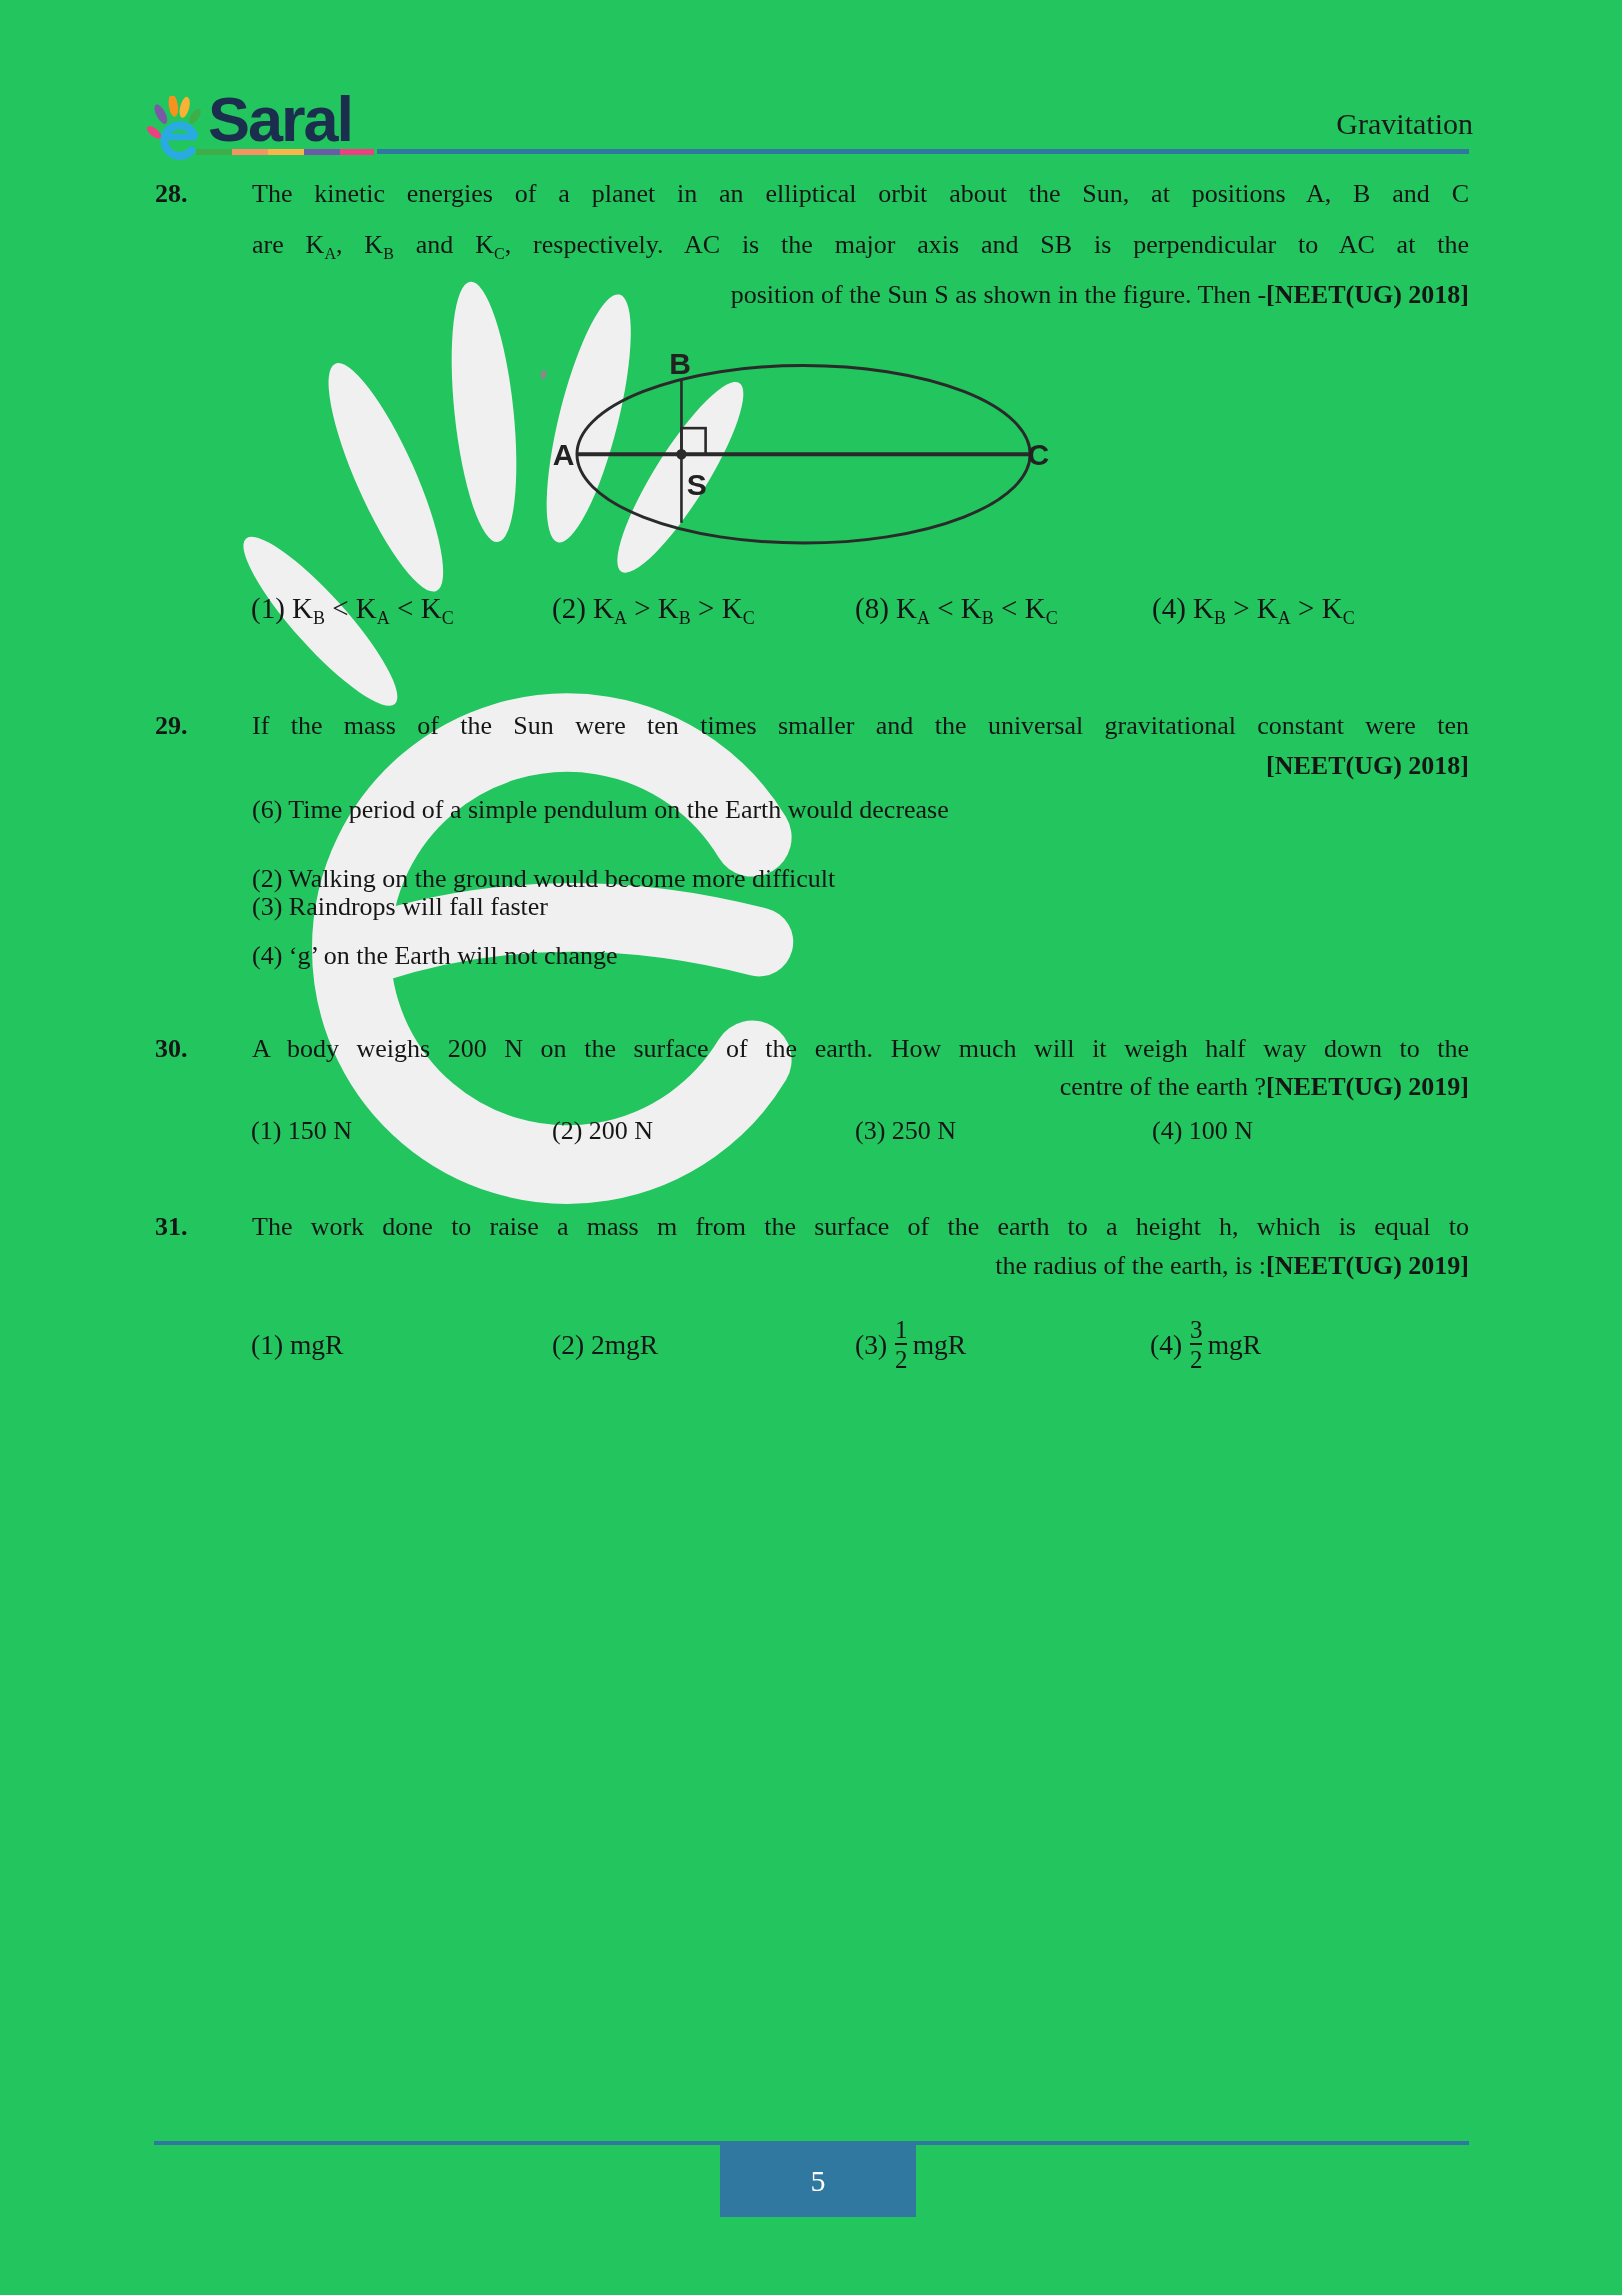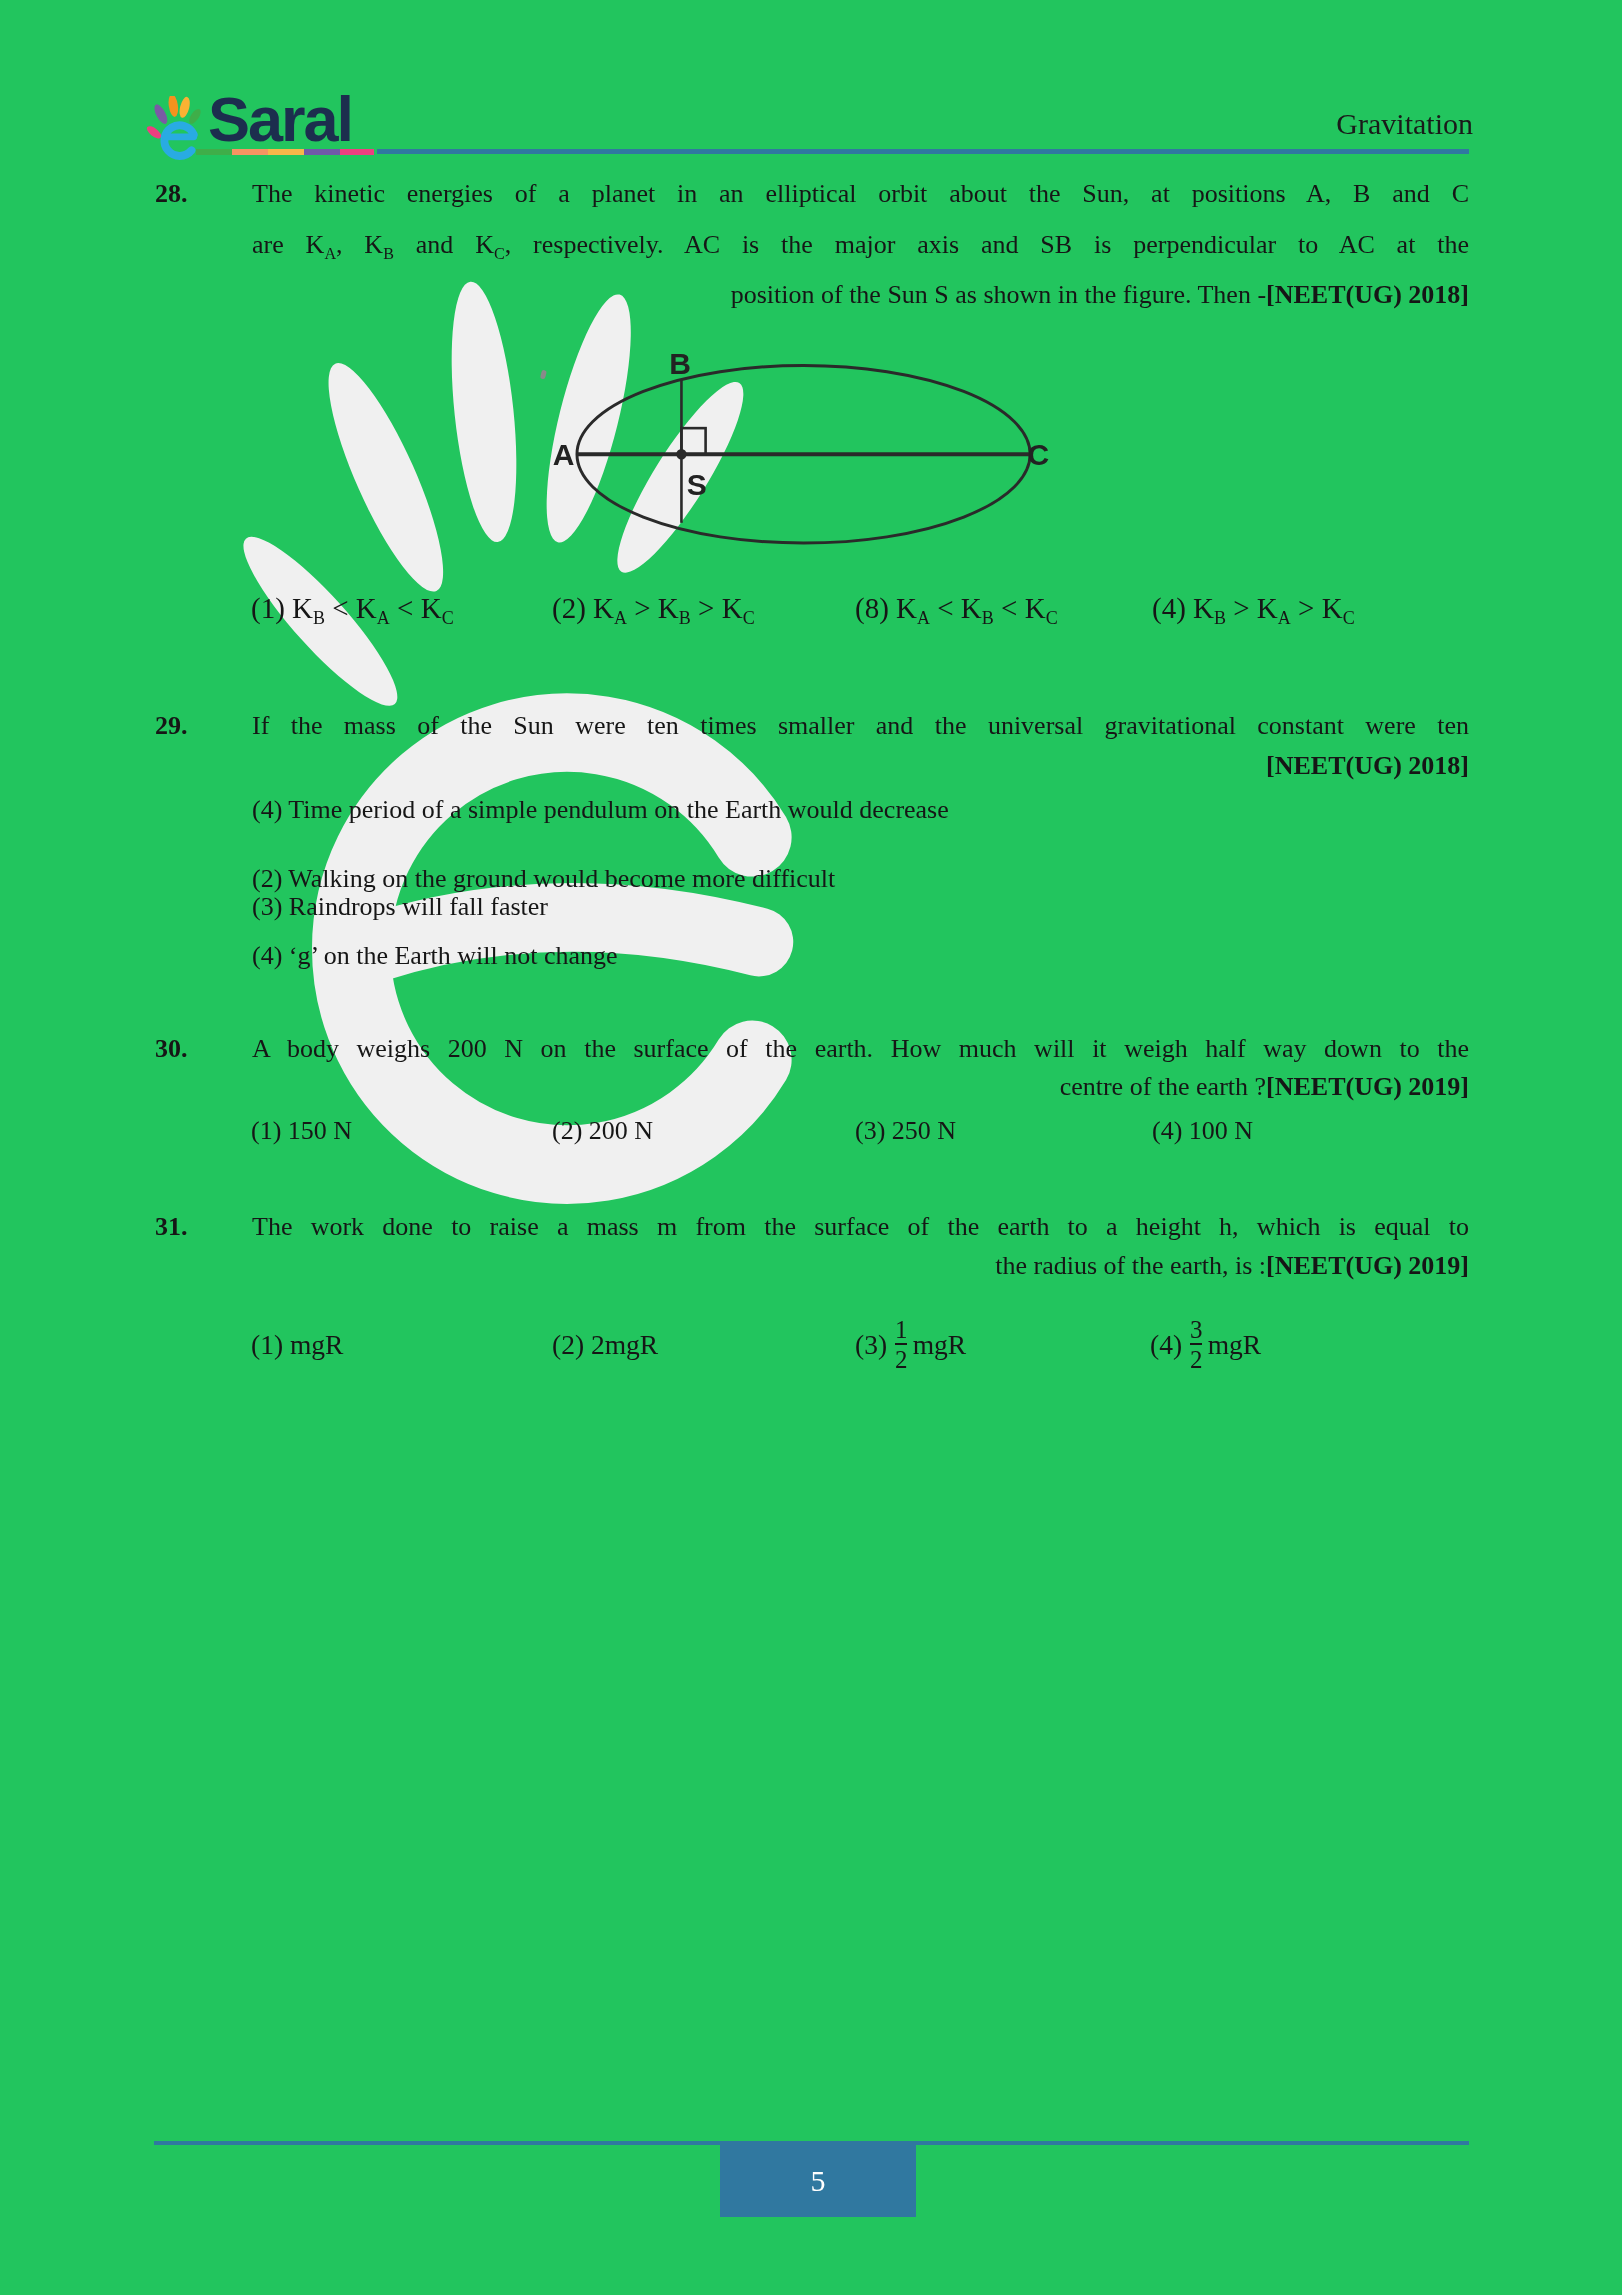--- a/index.html
+++ b/index.html
@@ -116,21 +116,21 @@
   <div class="opt" style="left:251px;top:591px"><span>(1) K</span><sub>B</sub><span> &lt; K</span><sub>A</sub><span> &lt; K</span><sub>C</sub></div>
   <div class="opt" style="left:552px;top:591px"><span>(2) K</span><sub>A</sub><span> &gt; K</span><sub>B</sub><span> &gt; K</span><sub>C</sub></div>
   <div class="opt" style="left:855px;top:591px"><span>(8) K</span><sub>A</sub><span> &lt; K</span><sub>B</sub><span> &lt; K</span><sub>C</sub></div>
   <div class="opt" style="left:1152px;top:591px"><span>(4) K</span><sub>B</sub><span> &gt; K</span><sub>A</sub><span> &gt; K</span><sub>C</sub></div>
 
   <div class="qnum" style="top:710px">29.</div>
   <div class="line stretch" style="top:710px">If the mass of the Sun were ten times smaller and the universal gravitational constant were ten</div>
   <div class="line tagrow" style="top:750px">
     <span class="tag">[NEET(UG) 2018]</span>
   </div>
-  <div class="optline" style="top:794px">(4) Time period of a simple pendulum on the Earth would decrease</div>
+  <div class="optline" style="top:794px">(6) Time period of a simple pendulum on the Earth would decrease</div>
   <div class="optline" style="top:863px">(2) Walking on the ground would become more difficult</div>
   <div class="optline" style="top:891px">(3) Raindrops will fall faster</div>
   <div class="optline" style="top:940px">(4) ‘g’ on the Earth will not change</div>
 
   <div class="qnum" style="top:1033px">30.</div>
   <div class="line stretch" style="top:1033px">A body weighs 200 N on the surface of the earth. How much will it weigh half way down to the</div>
   <div class="line tagrow" style="top:1071px">
     <span>centre of the earth ?</span>
     <span class="tag">[NEET(UG) 2019]</span>
   </div>

